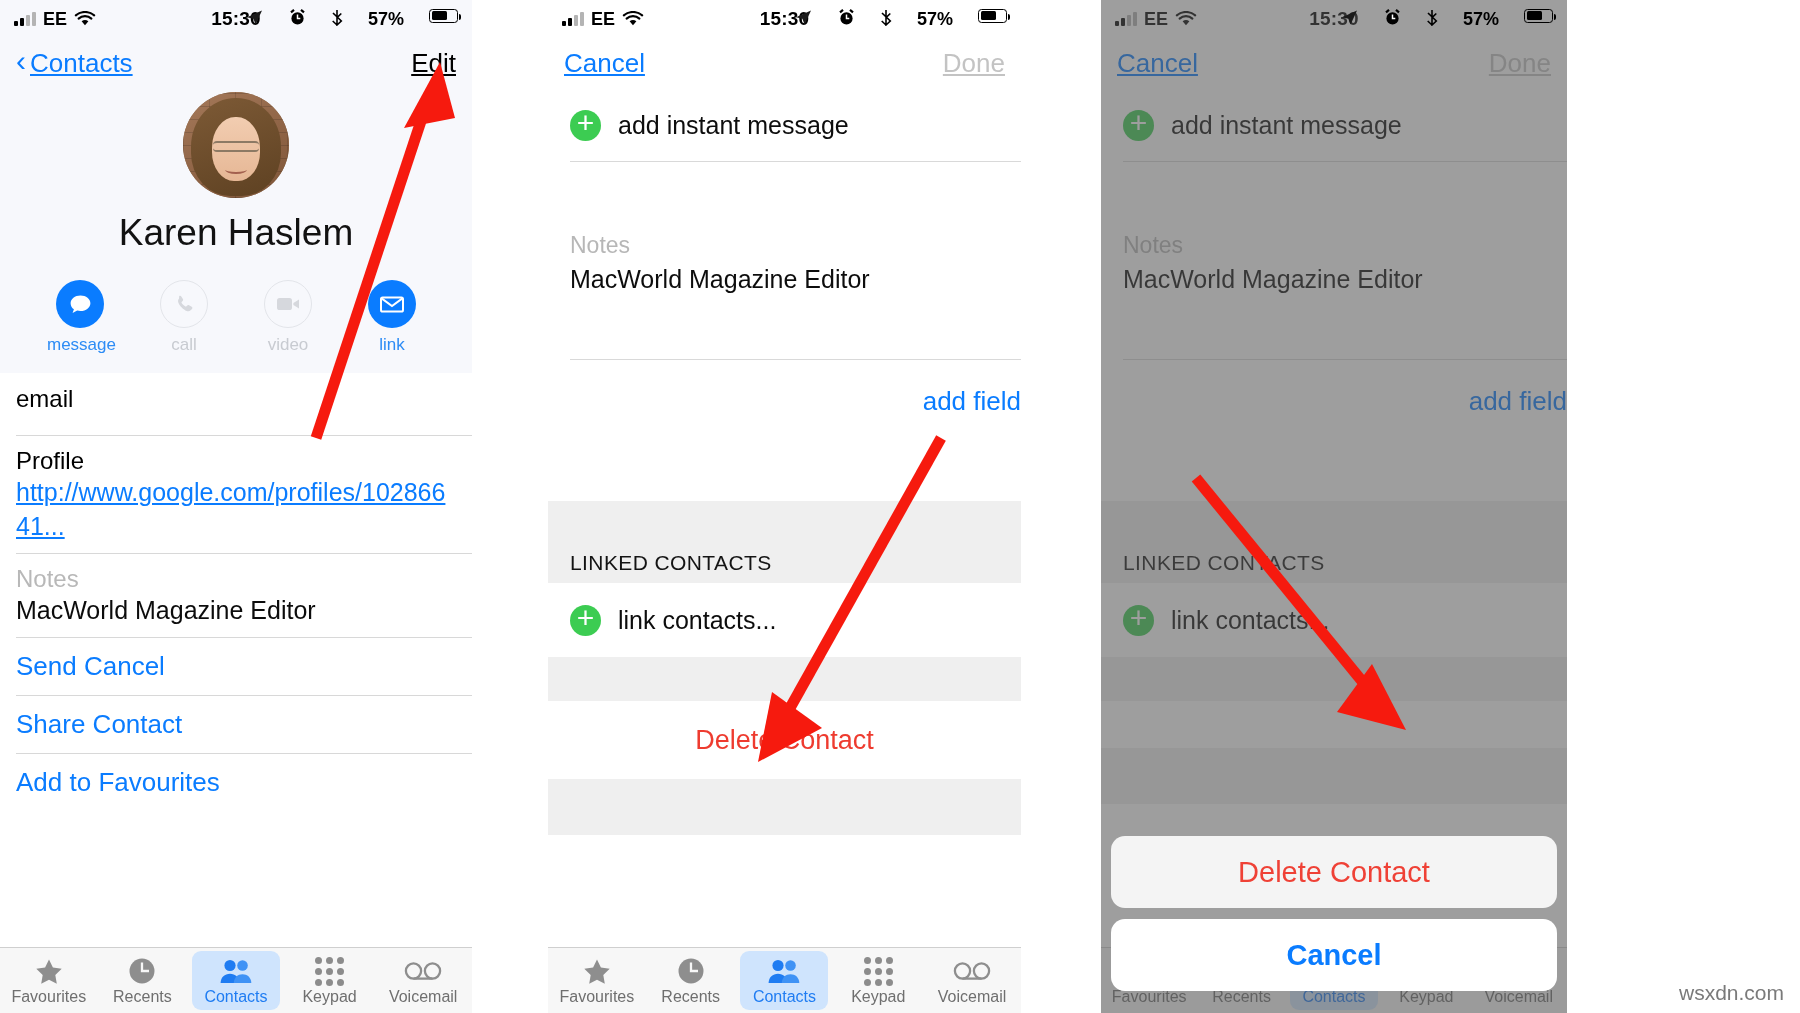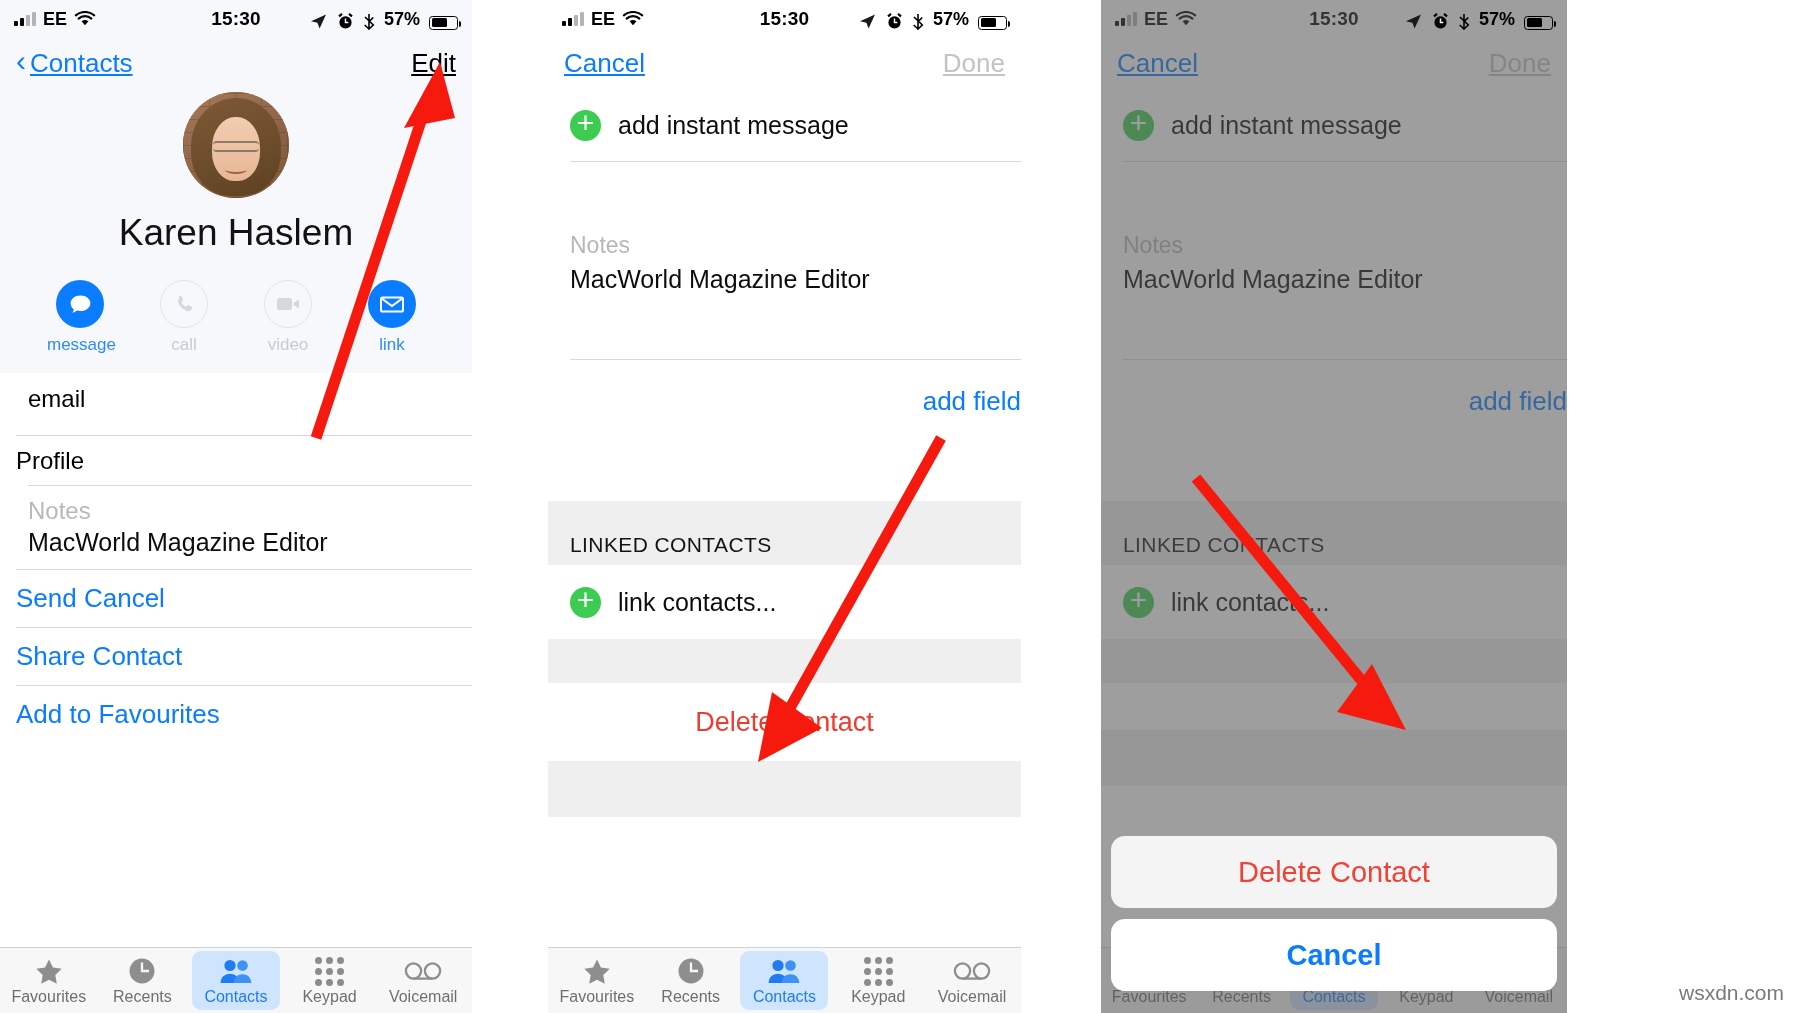--- a/index.html
+++ b/index.html
@@ -21,21 +21,21 @@
   .status-bar {
     height: 38px; display: flex; align-items: center;
     padding: 0 14px; font-size: 19px; font-weight: bold; color: #000;
     position: relative;
   }
   .sb-left { display: flex; align-items: center; gap: 7px; }
   .sb-center {
     position: absolute; left: 0; right: 0; text-align: center;
     font-size: 19px; font-weight: bold; letter-spacing: .2px;
   }
-  .sb-right { margin-left: auto; display: flex; align-items: flex-end; gap: 9px; position: relative; z-index: 2;}
+  .sb-right { margin-left: auto; display: flex; align-items: flex-start; gap: 25px; position: relative; z-index: 2;}
   .bars { display: flex; align-items: flex-end; gap: 2px; height: 14px; }
   .bars i { display:block; width: 4px; background: #000; border-radius: 1px; }
   .bars i:nth-child(1){height:5px}
   .bars i:nth-child(2){height:8px}
   .bars i:nth-child(3){height:11px;background:#b4b4b4}
   .bars i:nth-child(4){height:14px;background:#b4b4b4}
   .carrier { font-size: 18px; font-weight: bold; }
   .batt {
     width: 29px; height: 14px; border: 1.8px solid #000; border-radius: 3.5px;
     position: relative; display:inline-block;
@@ -94,39 +94,39 @@
   .row { padding: 10px 16px 9px; position: relative; }
   .row + .row::before {
     content:""; position:absolute; left: 16px; right: 0; top: 0; height: 1px; background:#d8d8d8;
   }
   .row-label { font-size: 24px; color:#000; line-height: 1.3; }
   .row-label.grey { color:#b8b8b8; }
   .row-value { font-size: 25px; color:#0c0c0c; line-height: 1.35; }
   .row-link { font-size: 25px; color:#0a7cff; text-decoration: underline; line-height:1.35; word-break: break-all; }
   .row-action { font-size: 26px; color:#0a7cff; padding: 14px 16px 13px; position:relative; cursor:pointer;}
   .row-action::before { content:""; position:absolute; left:16px; right:0; top:0; height:1px; background:#d8d8d8; }
-  .row-tall { min-height: 62px; margin-left: 12px; }
+  .row-tall { min-height: 62px; }
 
   
   .edit-scroll { background:#fff; }
   .e-rule { position:absolute; left: 22px; right: 0; bottom: 0; height: 1px; background:#d9d9d9; }
   .e-add { display:flex; align-items:center; gap: 17px; height: 74px; padding-left: 22px; position: relative; cursor:pointer;}
   .plus {
     width: 31px; height: 31px; border-radius: 50%; background:#3ccc52;
     display:flex; align-items:center; justify-content:center; flex: none;
   }
   .plus::before{content:"";position:absolute;}
   .plus span{color:#fff;font-size:30px;line-height:22px;font-weight:300;display:block;transform:translateY(-2px);}
   .e-add-label { font-size: 25px; color:#0d0d0d; }
   .e-field { padding: 18px 0 20px 22px; position:relative; }
   .e-field .k { font-size: 23px; color:#b7b7b7; margin-bottom: 6px; }
   .e-field .v { font-size: 25px; color:#0d0d0d; }
   .e-addfield { text-align:right; font-size: 26px; color:#0a7cff; padding: 26px 0 26px; position:relative; cursor:pointer;}
   .e-gap { height: 52px; background:#fff; }
-  .sec-head { background:#efefef; height: 64px; display:flex; align-items:flex-end; padding: 0 0 8px 22px; }
+  .sec-head { background:#efefef; height: 82px; display:flex; align-items:flex-end; padding: 0 0 8px 22px; }
   .sec-head span { font-size: 21px; color:#141414; letter-spacing: .4px; }
   .grey-band { background:#efefef; height: 44px; }
   .delete-row { text-align:center; font-size: 27px; color:#ee3b2f; padding: 24px 0 23px; background:#fff; cursor:pointer;}
   .grey-band-tall { background:#efefef; height: 56px; }
 
   
   .tabbar {
     position: absolute; left: 0; right: 0; bottom: 0; height: 66px;
     background: #f7f7f7; border-top: 1px solid #cfcfcf;
     display: flex; align-items: center; justify-content: space-around; padding: 0 2px;
@@ -256,20 +256,21 @@
         </div>
       </div>
     </div>
 
     <div class="list">
       <div class="row row-tall">
         <div class="row-label">email</div>
       </div>
       <div class="row">
         <div class="row-label">Profile</div>
+        <div class="row-link">http://www.google.com/profiles/10286641...</div>
       </div>
       <div class="row row-tall">
         <div class="row-label grey">Notes</div>
         <div class="row-value">MacWorld Magazine Editor</div>
       </div>
       <div class="row-action">Send Cancel</div>
       <div class="row-action">Share Contact</div>
       <div class="row-action">Add to Favourites</div>
     </div>
 

